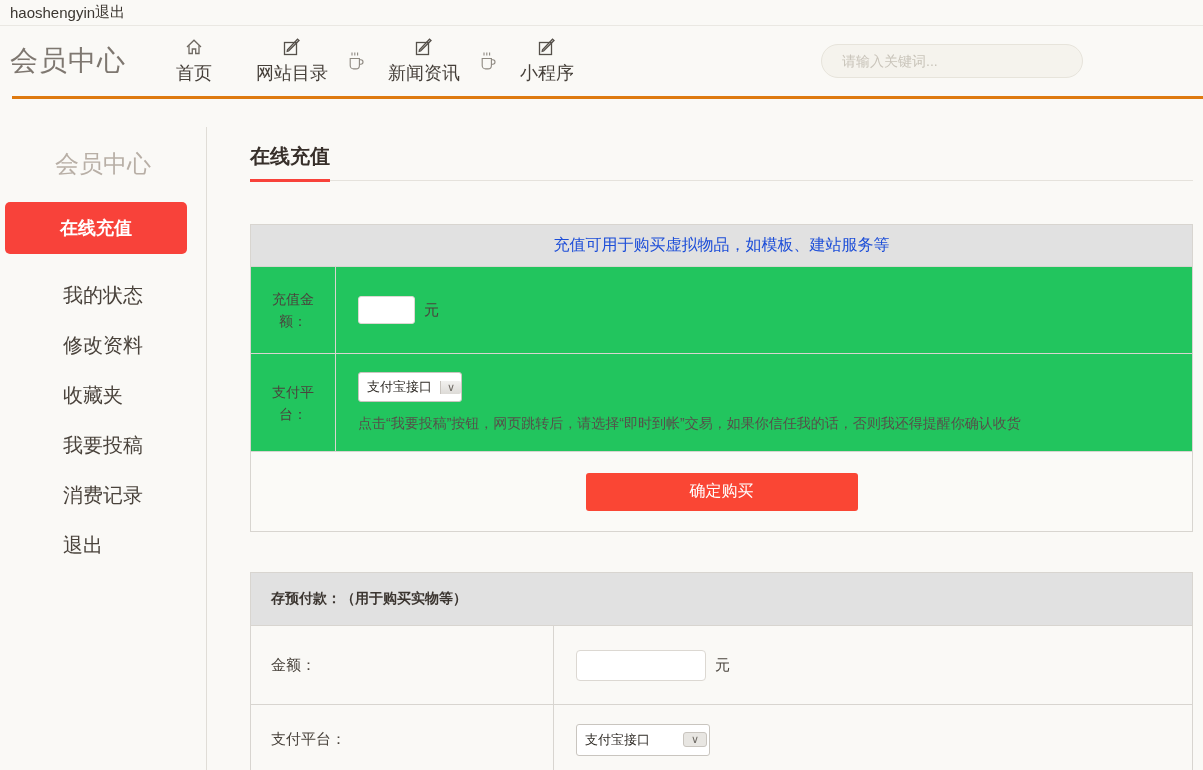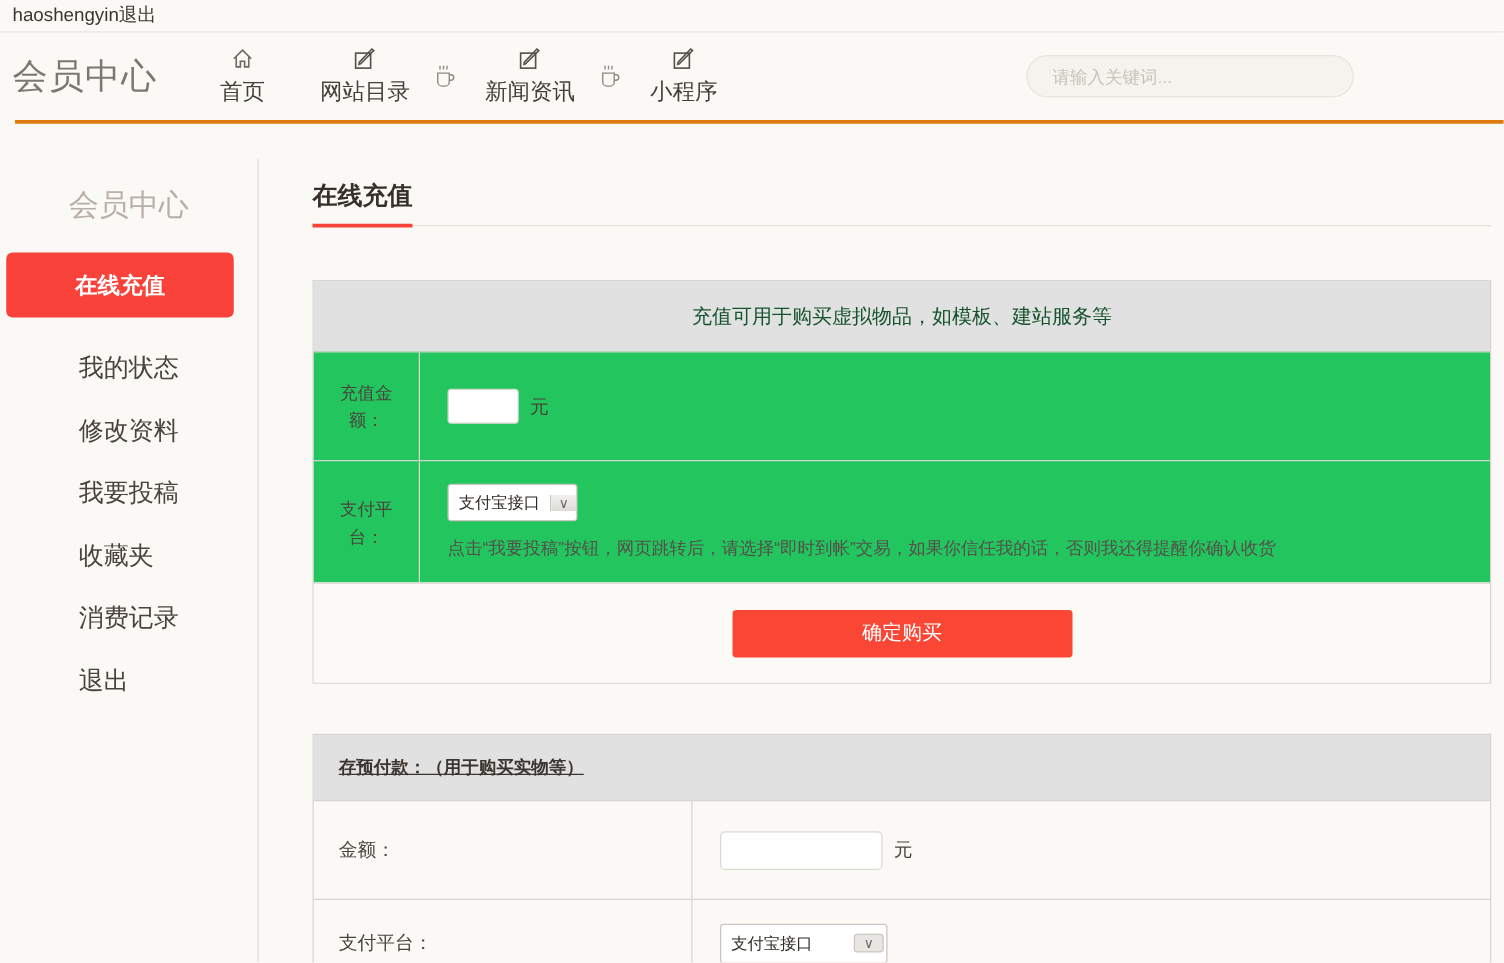--- a/index.html
+++ b/index.html
@@ -52,26 +52,26 @@
   }
   
   .main { flex:1; box-sizing:border-box; padding:44px 10px 0 43px; }
   .page-title-wrap { position:relative; border-bottom:1px solid #e5e2dc; padding-bottom:10px; }
   .page-title { font-size:20px; font-weight:bold; color:#372f2a; display:inline-block; }
   .red-underline { position:absolute; left:0; bottom:-2px; width:80px; height:3px; background:#f8423a; }
   .tbl { border:1px solid #d8d5d0; }
   .tbl1 { margin-top:43px; }
   .tbl2 { margin-top:40px; }
   .t1-head {
-    height:56px; background:#e1e1e1; display:flex; align-items:center; justify-content:center;
-    font-size:16px; color:#14532d;
+    height:41px; background:#e1e1e1; display:flex; align-items:center; justify-content:center;
+    font-size:16px; color:#1d4ed8;
   }
   .t2-head {
     height:52px; background:#e1e1e1; display:flex; align-items:center;
-    padding-left:20px; font-size:14px; font-weight:bold; color:#3b3530;text-decoration:underline;
+    padding-left:20px; font-size:14px; font-weight:bold; color:#3b3530;
   }
   .row { display:flex; border-top:1px solid #d8d5d0; }
   .t1-row { background:#22c55e; }
   .t1-label {
     width:85px; box-sizing:border-box; flex-shrink:0; border-right:1px solid #d8d5d0;
     display:flex; align-items:center; justify-content:center; text-align:center;
     padding:0 15px; font-size:14px; color:#4a443d; line-height:22px;
   }
   .t1-content { flex:1; display:flex; align-items:center; padding-left:22px; }
   .t1-row1 { height:86px; }
@@ -184,22 +184,22 @@
 <div class="orange-line"></div>
 
 <div class="content">
 
   <div class="sidebar">
     <div class="side-title">会员中心</div>
     <div class="side-active">在线充值</div>
     <ul class="side-items">
       <li>我的状态</li>
       <li>修改资料</li>
+      <li>收藏夹</li>
       <li>我要投稿</li>
-      <li>收藏夹</li>
       <li>消费记录</li>
       <li>退出</li>
     </ul>
   </div>
 
   <div class="main">
     <div class="page-title-wrap">
       <span class="page-title">在线充值</span>
       <div class="red-underline"></div>
     </div>

